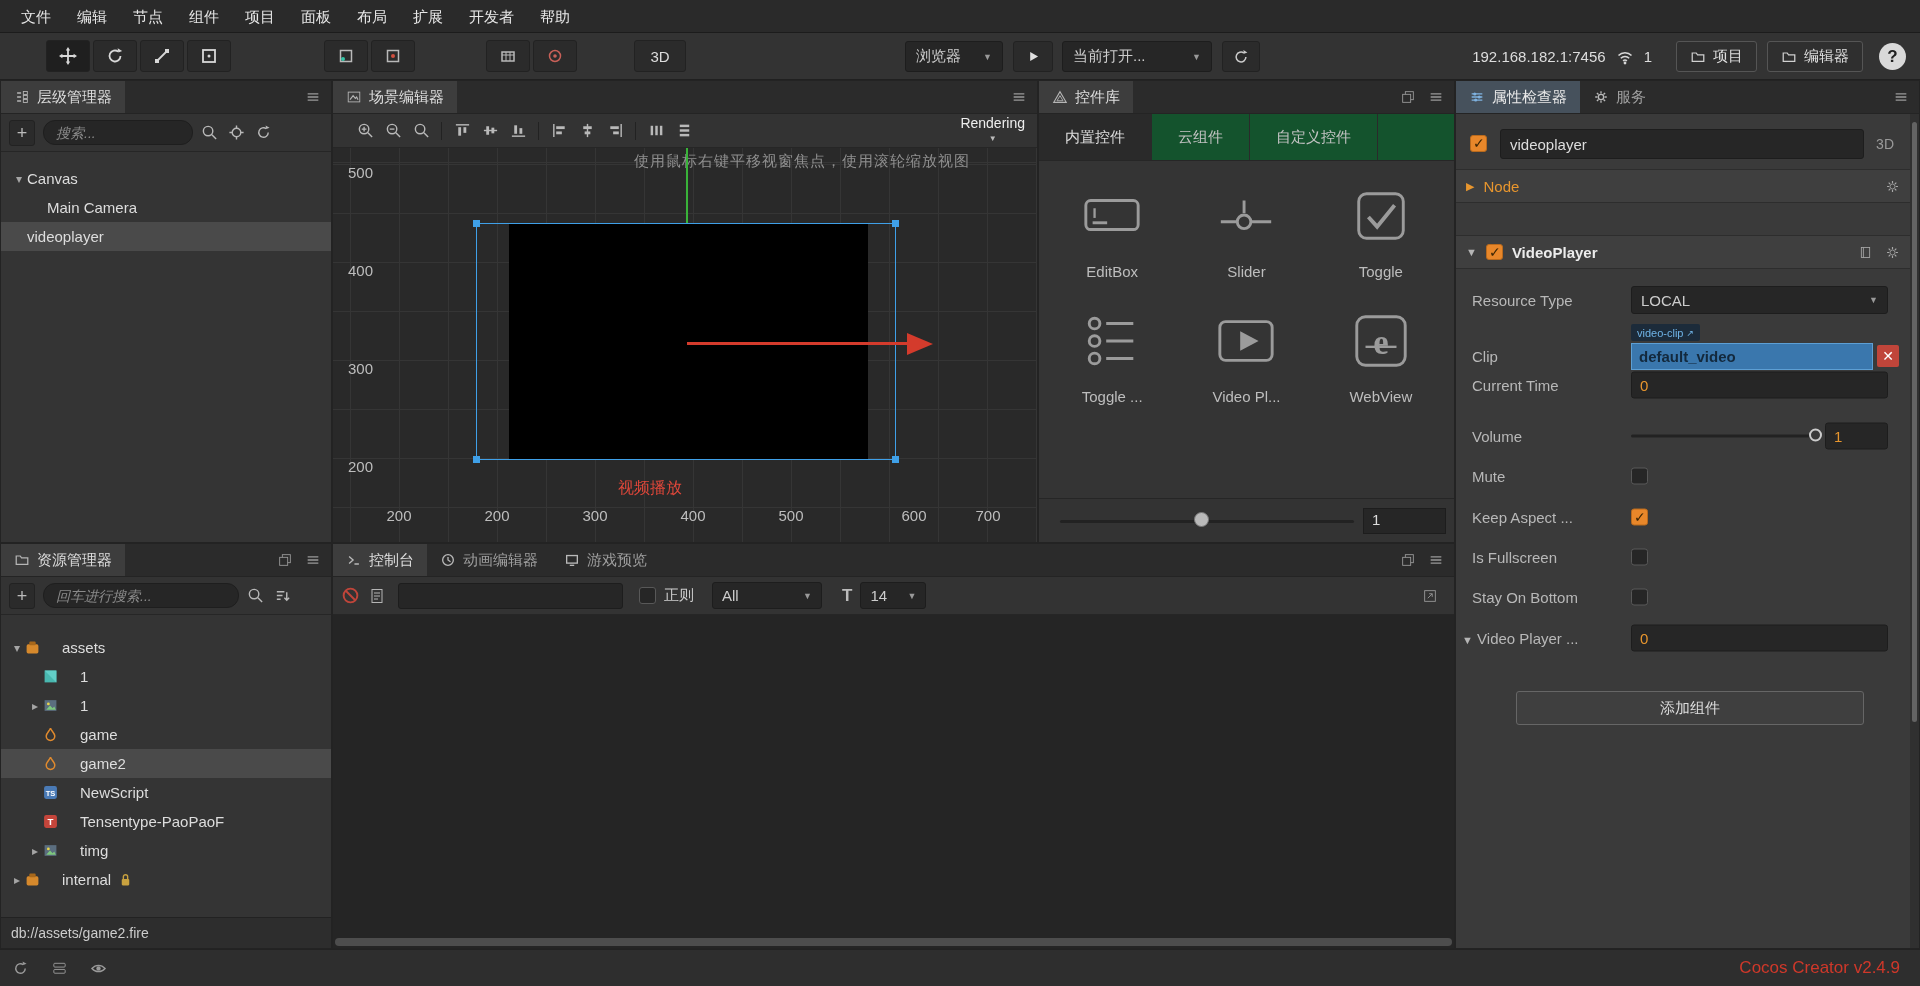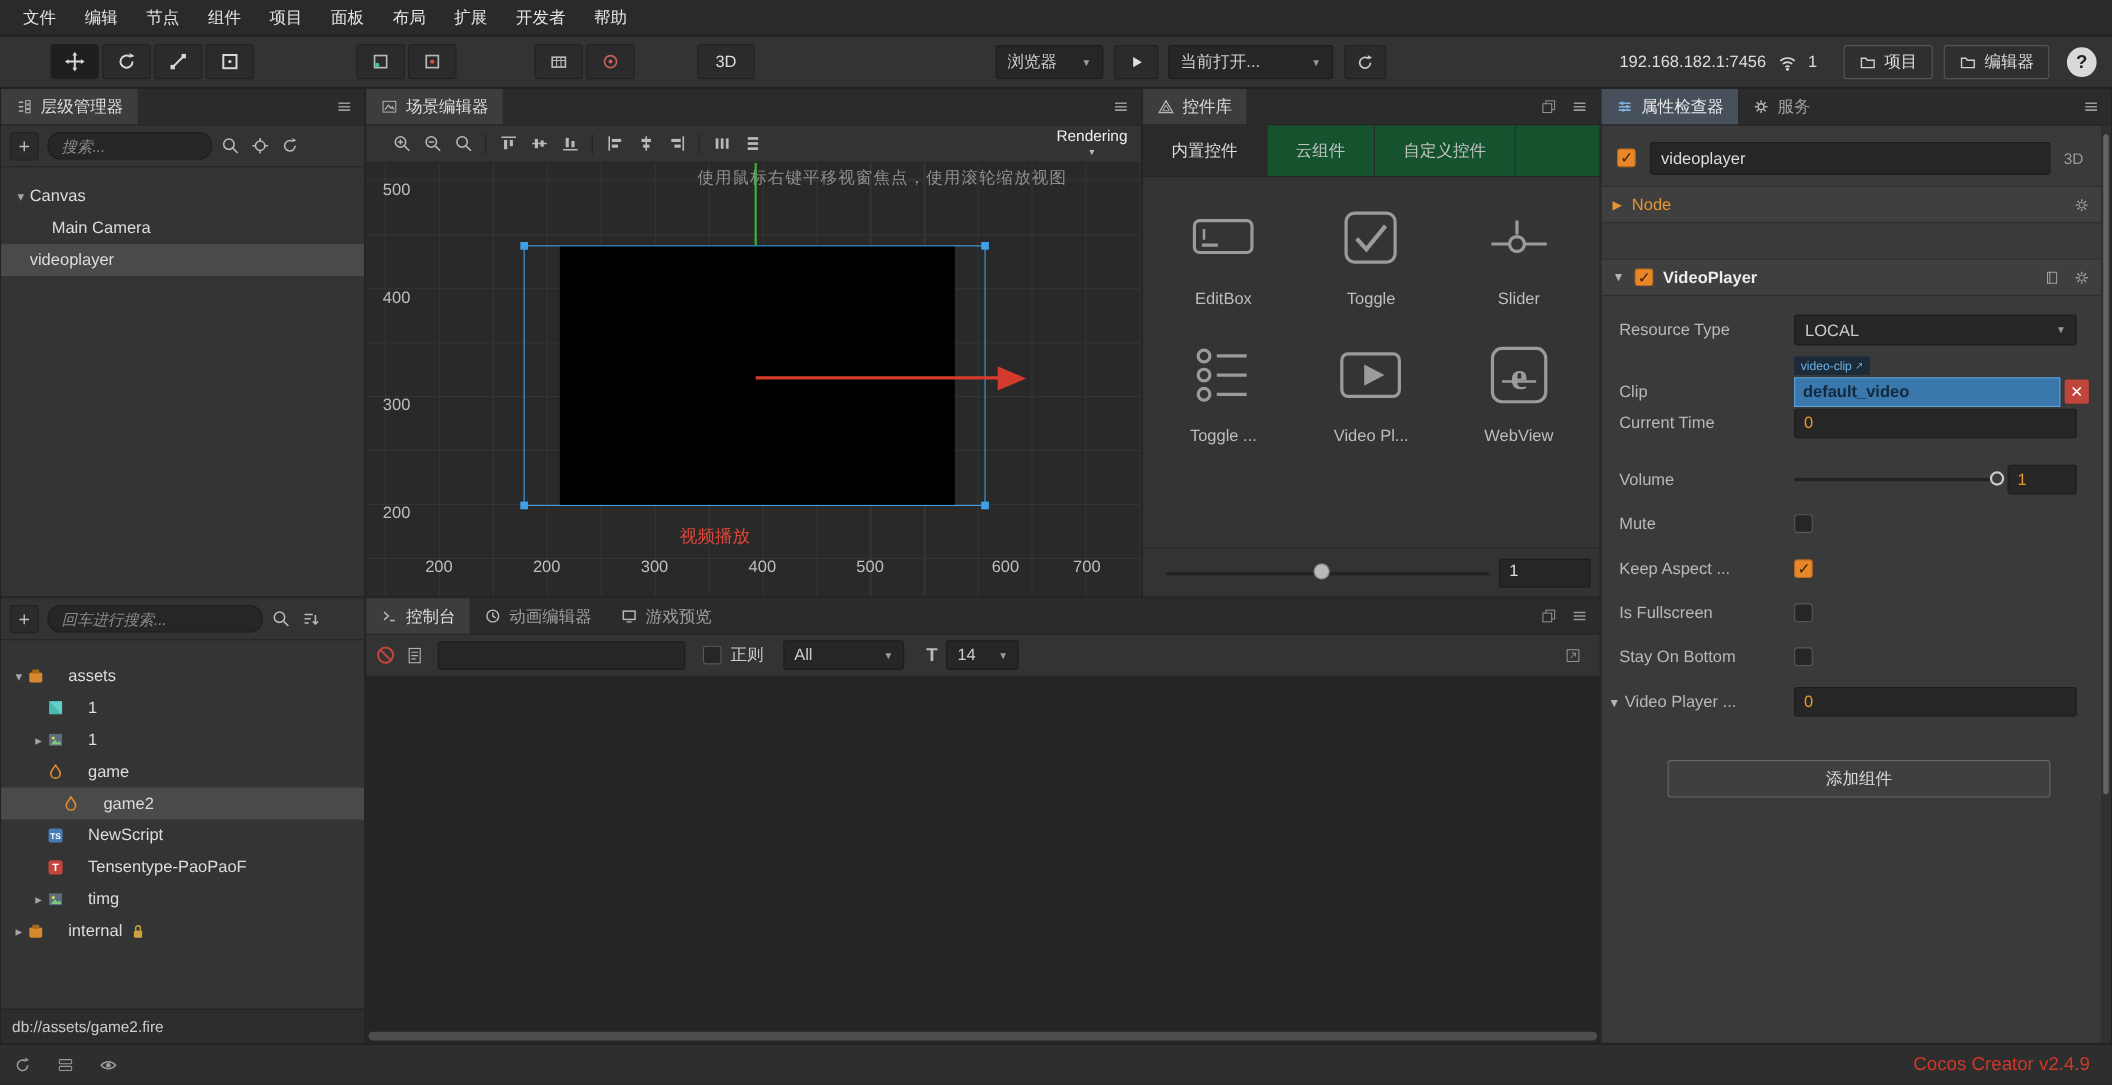--- a/index.html
+++ b/index.html
@@ -332,20 +332,43 @@
         <span class="tree-label">Main Camera</span>
       </div>
       <div class="tree-row selected" style="padding-left: 10px;">
         <span class="caret"></span>
         <span class="tree-label">videoplayer</span>
       </div>
     </div>
 </div>
 
 <div id="assets" class="panel">
+  <div class="panel-tabs">
+    <div class="ptab active">
+      <span class="ticon">
+          <svg viewBox="0 0 18 18">
+            <path d="M2.5 4.5 H7 L8.5 6.5 H15.5 V14 H2.5 Z" stroke="#b5b5b5" fill="none" stroke-width="1.4"></path>
+          </svg>
+        </span>
+      <span>资源管理器</span>
+    </div>
+    <div class="head-icons">
+      <span class="hicon">
+          <svg viewBox="0 0 18 18">
+            <rect x="6" y="3" width="9" height="9" stroke="#999" fill="none"></rect>
+            <rect x="3" y="6" width="9" height="9" stroke="#999" fill="#2b2b2b"></rect>
+          </svg>
+        </span>
+      <span class="hicon">
+          <svg viewBox="0 0 18 18">
+            <path d="M3 5.5 H15 M3 9 H15 M3 12.5 H15" stroke="#999" stroke-width="1.6" fill="none"></path>
+          </svg>
+        </span>
+    </div>
+  </div>
   <div class="ptoolbar">
     <div class="sq-btn">+</div>
     <input class="search-pill" style="width: 196px;" placeholder="回车进行搜索...">
     <span class="ticonbtn" style="display:flex;gap:10px;align-items:center">
         <span class="icn" style="display: flex;">
           <svg viewBox="0 0 18 18" width="18" height="18">
             <circle cx="7.5" cy="7.5" r="5" stroke="#b9b9b9" fill="none" stroke-width="1.5"></circle>
             <path d="M11.5 11.5 L16 16" stroke="#b9b9b9" fill="none" stroke-width="1.5"></path>
           </svg>
         </span>
@@ -391,21 +414,21 @@
       </div>
       <div class="tree-row" style="padding-left: 26px;">
         <span class="caret"></span>
         <span class="a-icon" style="display: flex;">
           <svg viewBox="0 0 14 14" width="15" height="15">
             <path d="M7 1 C7.5 3.5 11 5.5 11 8.5 A4 4 0 0 1 3 8.5 C3 5.5 6.5 3.5 7 1 Z" fill="none" stroke="#e08a2e" stroke-width="1.4"></path>
           </svg>
         </span>
         <span class="tree-label">game</span>
       </div>
-      <div class="tree-row selected" style="padding-left: 40px;">
+      <div class="tree-row selected" style="padding-left: 26px;">
         <span class="caret"></span>
         <span class="a-icon" style="display: flex;">
           <svg viewBox="0 0 14 14" width="15" height="15">
             <path d="M7 1 C7.5 3.5 11 5.5 11 8.5 A4 4 0 0 1 3 8.5 C3 5.5 6.5 3.5 7 1 Z" fill="none" stroke="#e08a2e" stroke-width="1.4"></path>
           </svg>
         </span>
         <span class="tree-label">game2</span>
       </div>
       <div class="tree-row" style="padding-left: 26px;">
         <span class="caret"></span>
@@ -628,35 +651,35 @@
             <rect x="5" y="16" width="54" height="30" rx="5" stroke="#9b9b9b" fill="none" stroke-width="3"></rect>
             <path d="M12 39 H27" stroke="#9b9b9b" stroke-width="3"></path>
             <path d="M14 24 V34" stroke="#9b9b9b" stroke-width="2.4"></path>
           </svg>
         </div>
         <div class="widget-label">EditBox</div>
       </div>
       <div class="widget-cell">
         <div class="widget-icon">
           <svg viewBox="0 0 64 64" width="62" height="62">
-            <rect x="9" y="9" width="46" height="46" rx="8" stroke="#9b9b9b" fill="none" stroke-width="3"></rect>
-            <path d="M19 33 L28 43 L46 21" stroke="#9b9b9b" fill="none" stroke-width="4"></path>
-          </svg>
-        </div>
-        <div class="widget-label">Toggle</div>
+            <path d="M6 38 H58" stroke="#9b9b9b" stroke-width="3"></path>
+            <circle cx="30" cy="38" r="7" stroke="#9b9b9b" fill="#343434" stroke-width="3"></circle>
+            <path d="M30 16 V29" stroke="#9b9b9b" stroke-width="3"></path>
+          </svg>
+        </div>
+        <div class="widget-label">Slider</div>
       </div>
       <div class="widget-cell">
         <div class="widget-icon">
           <svg viewBox="0 0 64 64" width="62" height="62">
-            <path d="M6 38 H58" stroke="#9b9b9b" stroke-width="3"></path>
-            <circle cx="30" cy="38" r="7" stroke="#9b9b9b" fill="#343434" stroke-width="3"></circle>
-            <path d="M30 16 V29" stroke="#9b9b9b" stroke-width="3"></path>
-          </svg>
-        </div>
-        <div class="widget-label">Slider</div>
+            <rect x="9" y="9" width="46" height="46" rx="8" stroke="#9b9b9b" fill="none" stroke-width="3"></rect>
+            <path d="M19 33 L28 43 L46 21" stroke="#9b9b9b" fill="none" stroke-width="4"></path>
+          </svg>
+        </div>
+        <div class="widget-label">Toggle</div>
       </div>
       <div class="widget-cell">
         <div class="widget-icon">
           <svg viewBox="0 0 64 64" width="62" height="62">
             <circle cx="14" cy="14" r="5.5" stroke="#9b9b9b" fill="none" stroke-width="3"></circle>
             <circle cx="14" cy="32" r="5.5" stroke="#9b9b9b" fill="none" stroke-width="3"></circle>
             <circle cx="14" cy="50" r="5.5" stroke="#9b9b9b" fill="none" stroke-width="3"></circle>
             <path d="M26 14 H54 M26 32 H54 M26 50 H54" stroke="#9b9b9b" stroke-width="3"></path>
           </svg>
         </div>

